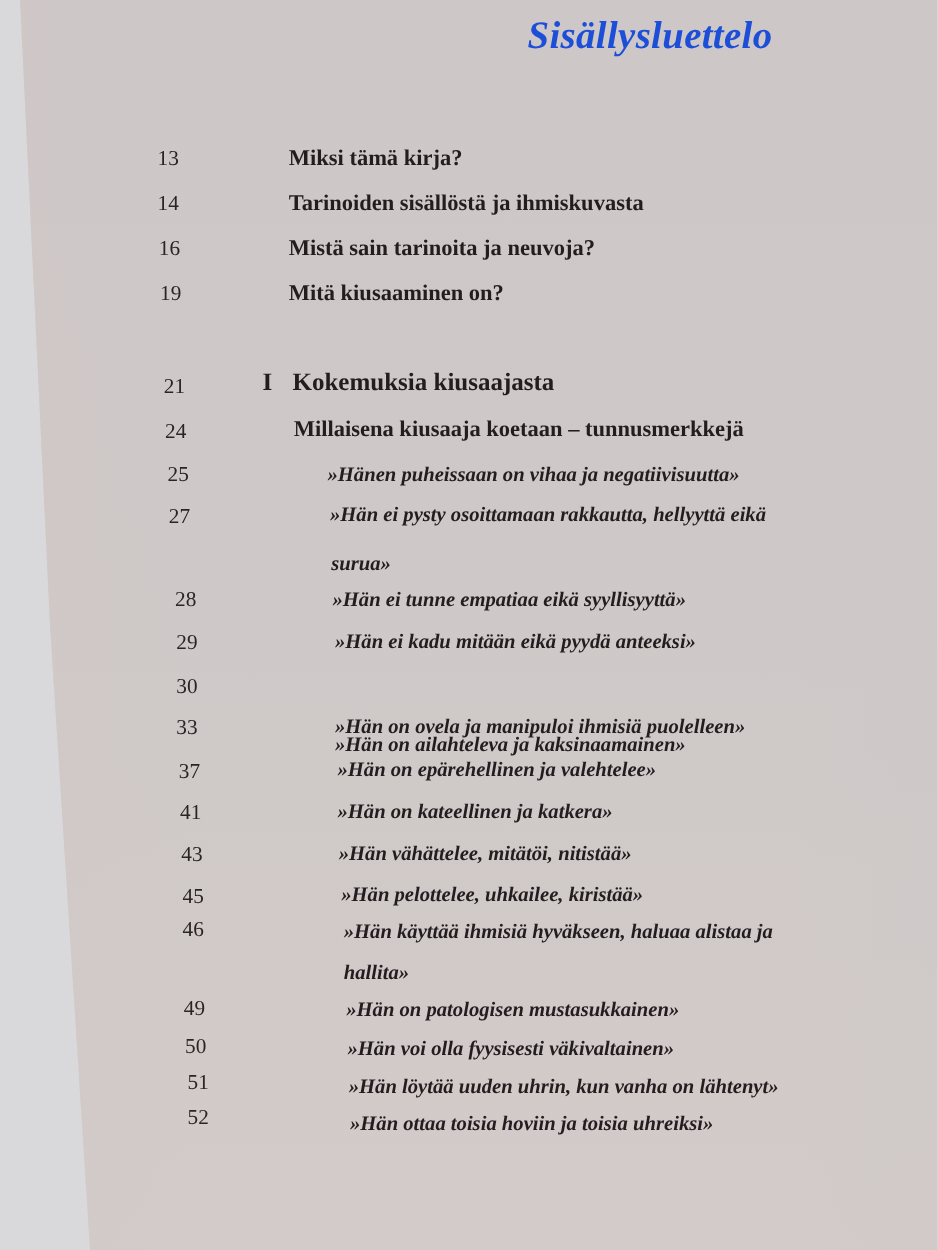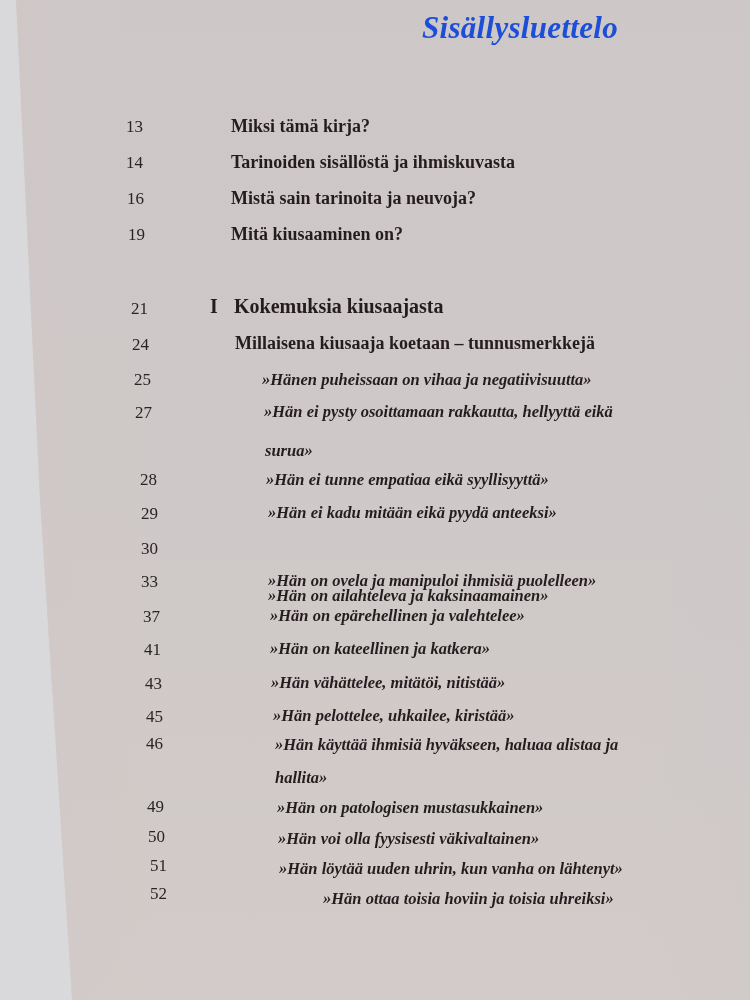--- a/index.html
+++ b/index.html
@@ -185,15 +185,15 @@
   <div class="row">
     <span class="num" style="left:148px; top:827px;">50</span>
     <span class="label italic" style="left:278px; top:829px;">»Hän voi olla fyysisesti väkivaltainen»</span>
   </div>
   <div class="row">
     <span class="num" style="left:150px; top:856px;">51</span>
     <span class="label italic" style="left:279px; top:859px;">»Hän löytää uuden uhrin, kun vanha on lähtenyt»</span>
   </div>
   <div class="row">
     <span class="num" style="left:150px; top:884px;">52</span>
-    <span class="label italic" style="left:280px; top:889px;margin-left:43px;">»Hän ottaa toisia hoviin ja toisia uhreiksi»</span>
+    <span class="label italic" style="left:280px; top:889px;">»Hän ottaa toisia hoviin ja toisia uhreiksi»</span>
   </div>
 </div>
 
 </body></html>

